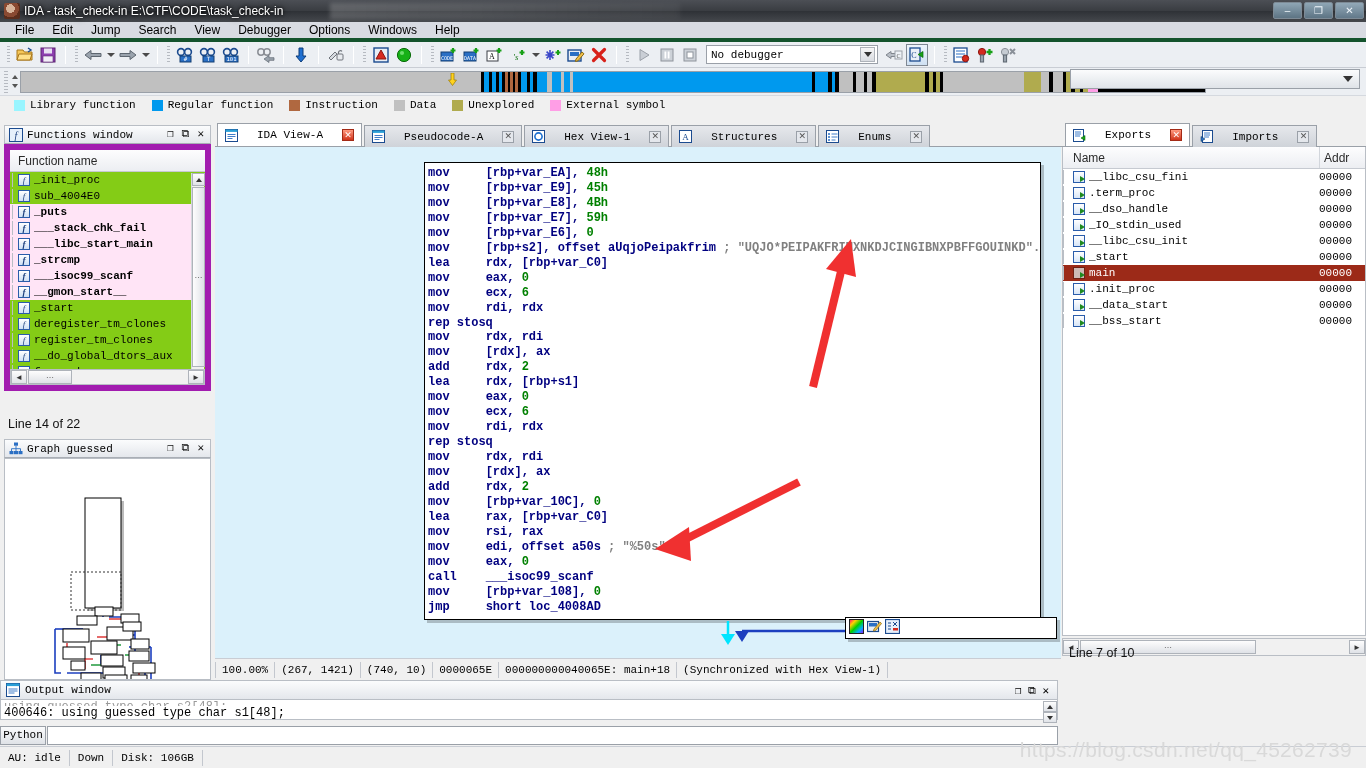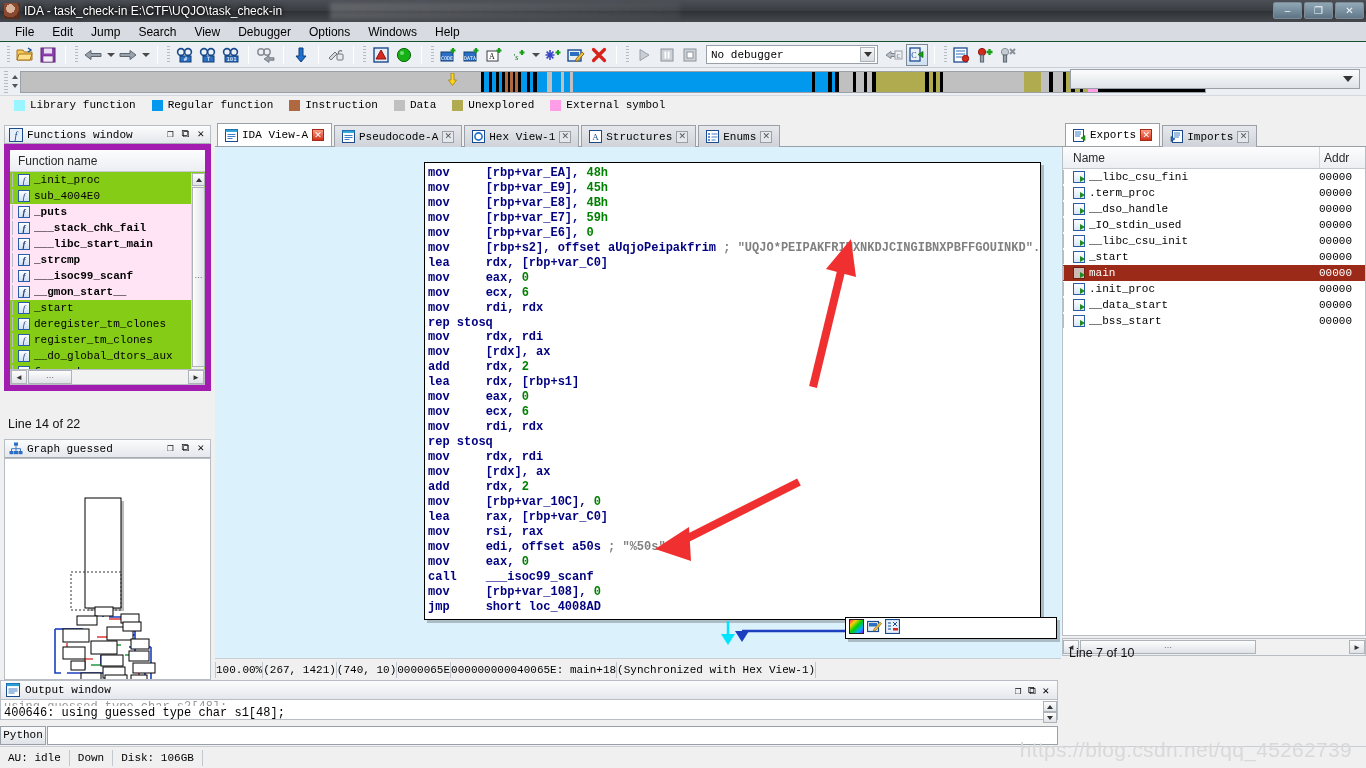--- a/index.html
+++ b/index.html
@@ -45,21 +45,21 @@
     background:linear-gradient(to bottom,#8fa6b5,#5d7484);
     display:flex;align-items:center;justify-content:center;
     color:#eef5fa; font-size:10px; line-height:1;
     border-radius:2px;
   }
   #win-ctrls .wbtn.close { background:linear-gradient(to bottom,#93a9b8,#62798a); }
 
   
   #menubar {
     height:20px; background:#d8dbe2;
-    border-bottom:1px solid #14532d;
+    border-bottom:4px solid #14532d;
     display:flex; align-items:center; padding-left:6px;
   }
   #menubar .mi {
     padding:2px 9px; font-size:12px; color:#000;
   }
 
   
   #toolbar {
     height:26px; background:#eceff3;
     border-bottom:1px solid #c9cdd4;
@@ -161,21 +161,21 @@
 
   
   #graph-overview { position:absolute; left:4px; top:314px; width:207px; height:241px; }
   #go-body { position:absolute; left:0; top:19px; right:0; bottom:0;
              border:1px solid #b9bec5; background:#fff; overflow:hidden; }
 
   
   #mainarea { position:absolute; left:215px; top:0; right:305px; bottom:0; }
   #tabstrip { height:22px; display:flex; align-items:flex-end; gap:0px;
               border-bottom:1px solid #9aa0a8; background:#f0f0f0; padding-left:2px; }
-  .tab { height:22px; display:flex; align-items:center; padding:0 7px; gap:4px;
+  .tab { height:22px; display:flex; align-items:center; padding:0 7px; gap:19px;
          font-family:"Liberation Mono",monospace; font-size:11px;
          border:1px solid #9aa0a8; border-bottom:none; background:linear-gradient(to bottom,#e6e8ec,#cfd3d9);
          margin-right:2px; position:relative; top:1px; }
   .tab.active { background:#ffffff; top:0; height:23px; }
   .tab .tclose { width:12px;height:12px; border:1px solid #9aa0a8; background:#e4e7ec;
                  display:flex;align-items:center;justify-content:center; font-size:9px; color:#555;
                  font-family:"Liberation Sans",sans-serif; line-height:1;}
   .tab.active .tclose { background:linear-gradient(to bottom,#ff9a80,#d0331a); color:#fff; border-color:#a32a16;}
   .tab .ticon { width:13px;height:13px;flex:none; }
   #view-canvas { position:absolute; left:0; top:22px; right:0; bottom:22px;
@@ -189,21 +189,21 @@
   #code-lines .mn { color:#000080; }
   #code-lines .op { color:#000080; }
   #code-lines .num { color:#008000; }
   #code-lines .cmt { color:#808080; }
   #bottom-node { position:absolute; left:630px; top:470px; width:212px; height:22px;
                  background:#fff; border:1px solid #000; box-shadow:3px 3px 0 rgba(0,0,0,0.22);
                  display:flex; align-items:center; padding-left:3px; gap:3px; }
   #view-status { position:absolute; left:0; right:0; bottom:0; height:22px;
                  background:#f0f0f0; border-top:1px solid #c9cdd4;
                  display:flex; align-items:center; font-family:"Liberation Mono",monospace; font-size:11px; }
-  #view-status .st { padding:0 0; border-right:1px solid #c3c7ce; height:16px; display:flex; align-items:center; }
+  #view-status .st { padding:0 6px; border-right:1px solid #c3c7ce; height:16px; display:flex; align-items:center; }
   #view-status .st:first-child { border-left:1px solid #c3c7ce; }
 
   
   #rightpanel { position:absolute; right:0; top:0; width:305px; bottom:0; }
   #rp-tabs { height:22px; display:flex; align-items:flex-end; padding-left:4px; background:#f0f0f0;
              border-bottom:1px solid #9aa0a8; }
   #rp-list { position:absolute; left:1px; right:0; top:22px; bottom:44px;
              border:1px solid #b9bec5; border-top:none; background:#fff; }
   #rp-header { height:22px; background:linear-gradient(to bottom,#fdfdfe,#eceef2);
                border-bottom:1px solid #c6cad1; display:flex; align-items:center; font-size:12px; color:#2a2a2a; }
@@ -251,21 +251,21 @@
                    border-right:1px solid #c3c7ce; }
   #watermark { position:absolute; right:14px; bottom:6px; font-size:21px; color:#d9d9d9;
                font-family:"Liberation Sans",sans-serif; letter-spacing:0.3px; }
 </style>
 </head>
 <body>
 
 <div id="titlebar">
   <div class="tb-icon"></div>
   <div class="tb-glass"></div>
-  <div class="tb-title">IDA - task_check-in E:\CTF\UQJO\task_check-in</div>
+  <div class="tb-title">IDA - task_check-in E:\CTF\CODE\task_check-in</div>
   <div id="win-ctrls">
     <div class="wbtn">–</div>
     <div class="wbtn">❐</div>
     <div class="wbtn close">✕</div>
   </div>
 </div>
 
 <div id="menubar">
   <div class="mi">File</div>
   <div class="mi">Edit</div>

